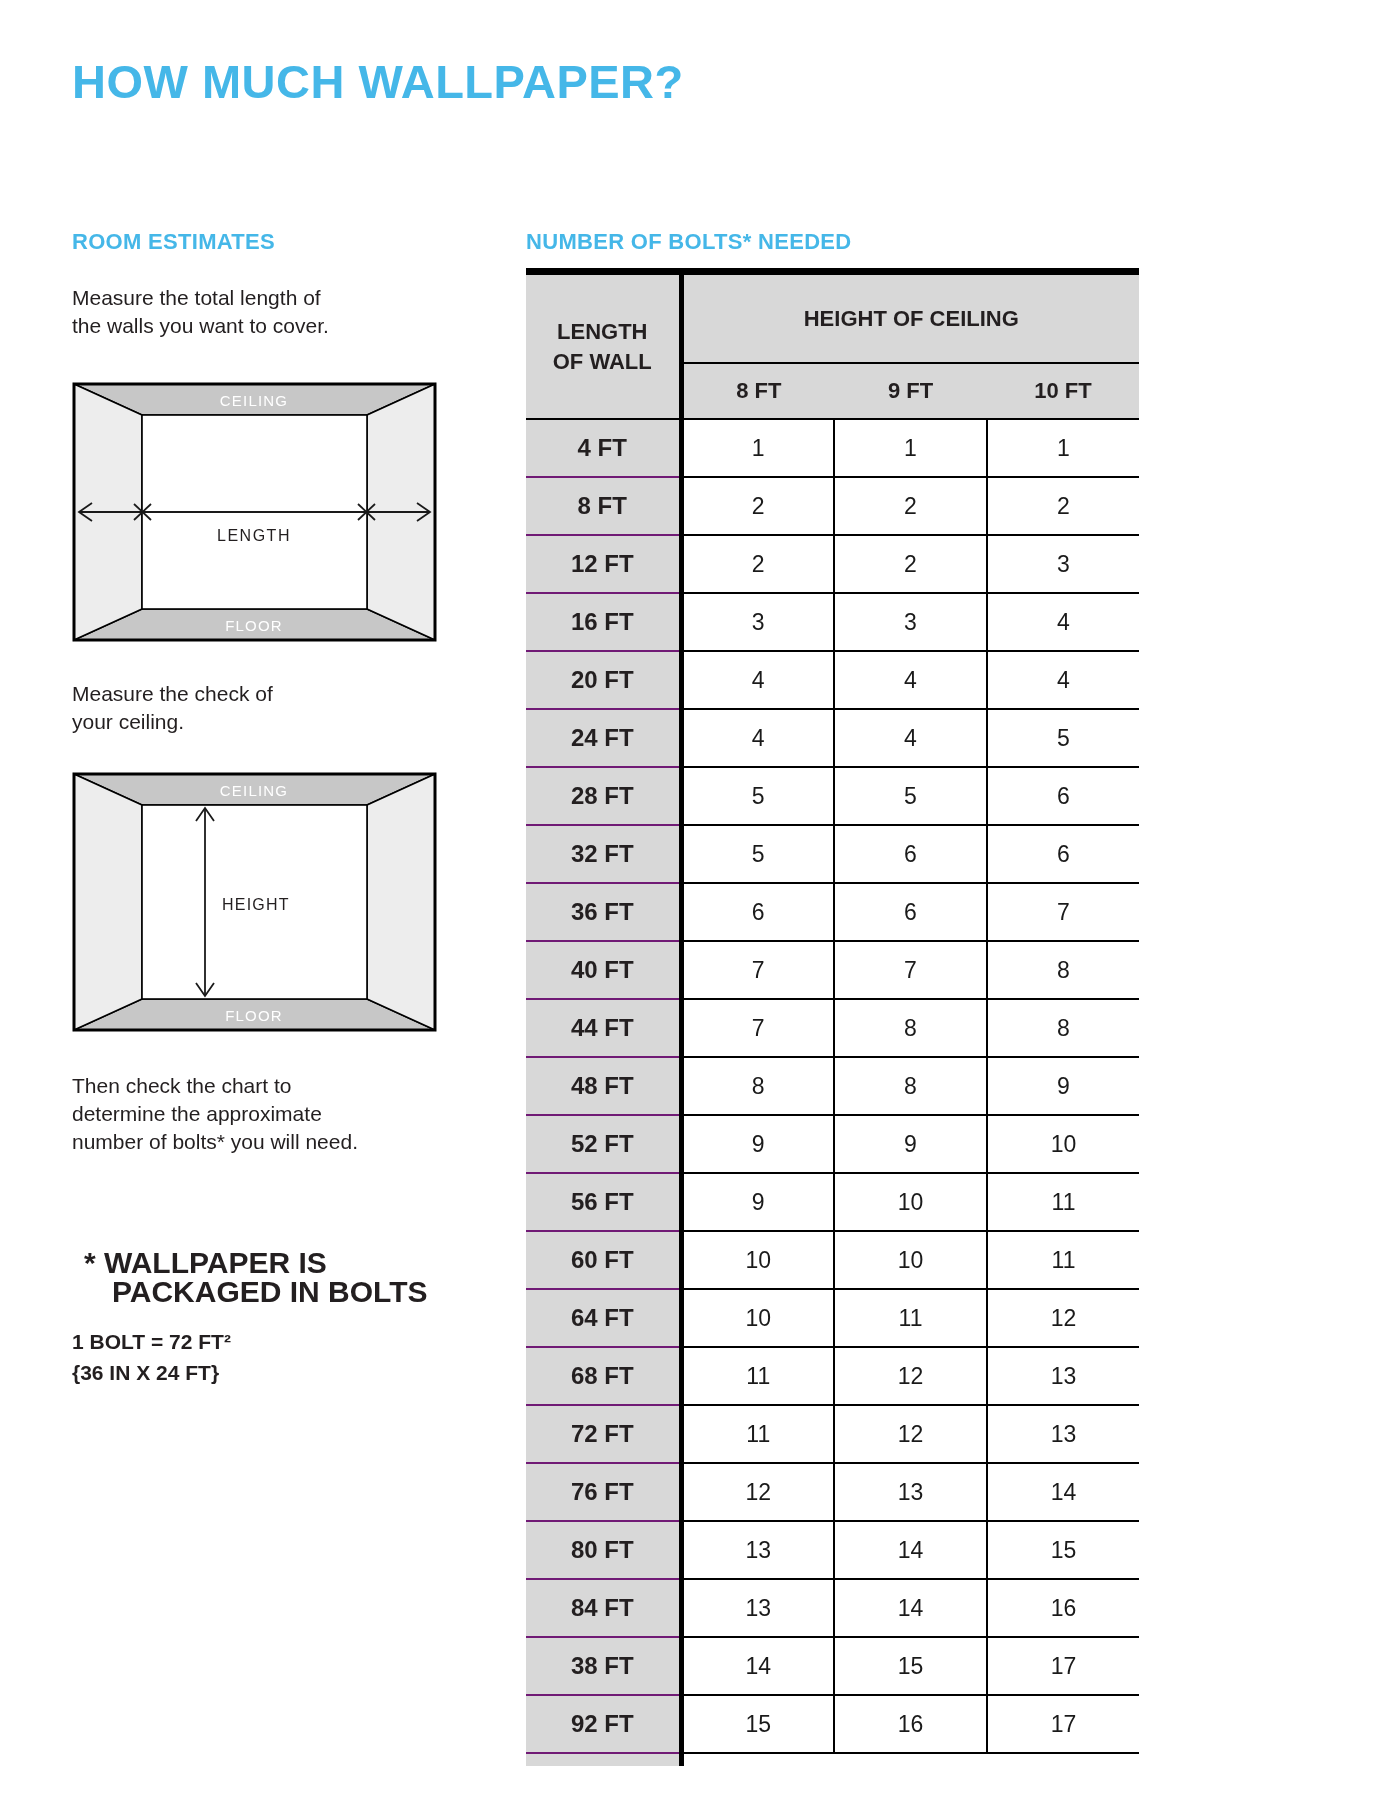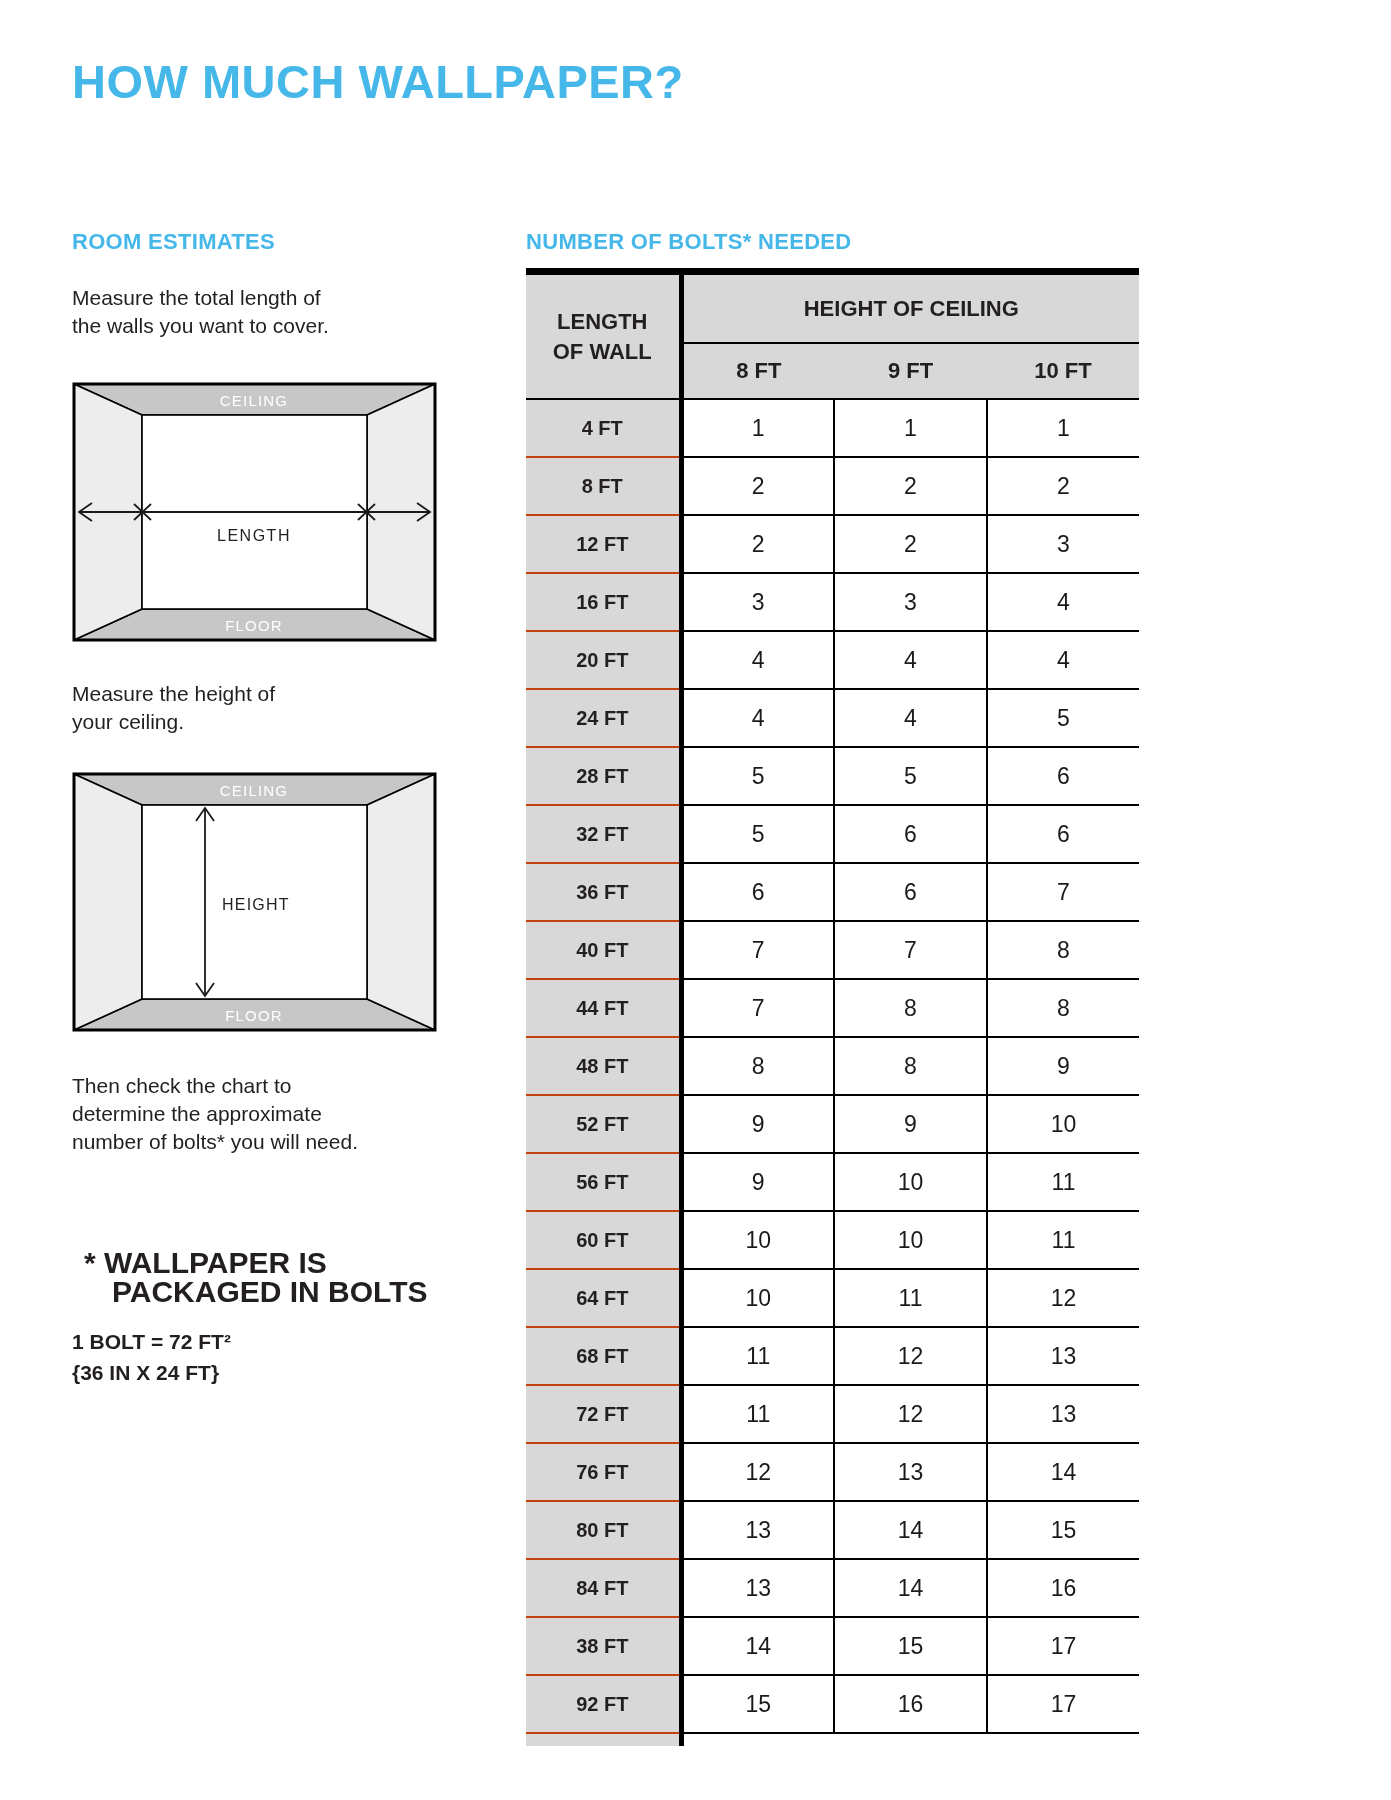--- a/index.html
+++ b/index.html
@@ -31,30 +31,30 @@
   
   #table-wrap{left:526px;top:268px;border-top:7px solid #000;}
   table{border-collapse:collapse;table-layout:fixed;width:613px;}
   th,td{text-align:center;vertical-align:middle;font-family:inherit;}
   th.rowhead{
     font-size:22px;font-weight:bold;line-height:1.35;
     border-right:5px solid #000;border-bottom:2px solid #000;
     background:var(--table-gray);
   }
   th.group{
-    font-size:22px;font-weight:bold;height:68px;
+    font-size:22px;font-weight:bold;height:88px;
     border-bottom:2px solid #000;background:var(--table-gray);
   }
   th.ft{
     font-size:22px;font-weight:bold;height:56px;
     border-bottom:2px solid #000;background:var(--table-gray);
   }
   td.len{
-    font-size:20px;font-weight:bold;height:58px;
-    border-right:5px solid #000;border-bottom:2px solid #c2410c;
+    font-size:24px;font-weight:bold;height:58px;
+    border-right:5px solid #000;border-bottom:2px solid #701a75;
     background:var(--table-gray);
   }
   td.val{
     font-size:23px;color:#1a1a1a;
     border-bottom:2px solid #000;border-left:2px solid #000;
     background:#fff;
   }
   tfoot td{border:none;background:#fff;}
   tfoot td.len-stub{background:var(--table-gray);border-right:5px solid #000;height:13px;}
 </style>
@@ -91,21 +91,21 @@
         <line x1="286" y1="122" x2="303" y2="138"></line>
         <line x1="286" y1="138" x2="303" y2="122"></line>
       </g>
       <text x="182" y="24" text-anchor="middle" font-size="15" letter-spacing="1.2" fill="#ffffff">CEILING</text>
       <text x="182" y="159" text-anchor="middle" font-size="16" letter-spacing="1.5" fill="#231f20">LENGTH</text>
       <text x="182" y="249" text-anchor="middle" font-size="15" letter-spacing="1.2" fill="#ffffff">FLOOR</text>
     </svg>
   </div>
 
   <div class="abs para" id="p2">
-    <div>Measure the height of</div>
+    <div>Measure the check of</div>
     <div>your ceiling.</div>
   </div>
 
   <div class="abs" id="diagram2">
     <svg width="365" height="260" viewBox="0 0 365 260">
       <g stroke="#000" stroke-width="1.6">
         <polygon points="2,2 363,2 295,33 70,33" fill="#c7c7c7"></polygon>
         <polygon points="2,258 70,227 295,227 363,258" fill="#c7c7c7"></polygon>
         <polygon points="2,2 70,33 70,227 2,258" fill="#ededed"></polygon>
         <polygon points="363,2 295,33 295,227 363,258" fill="#ededed"></polygon>

